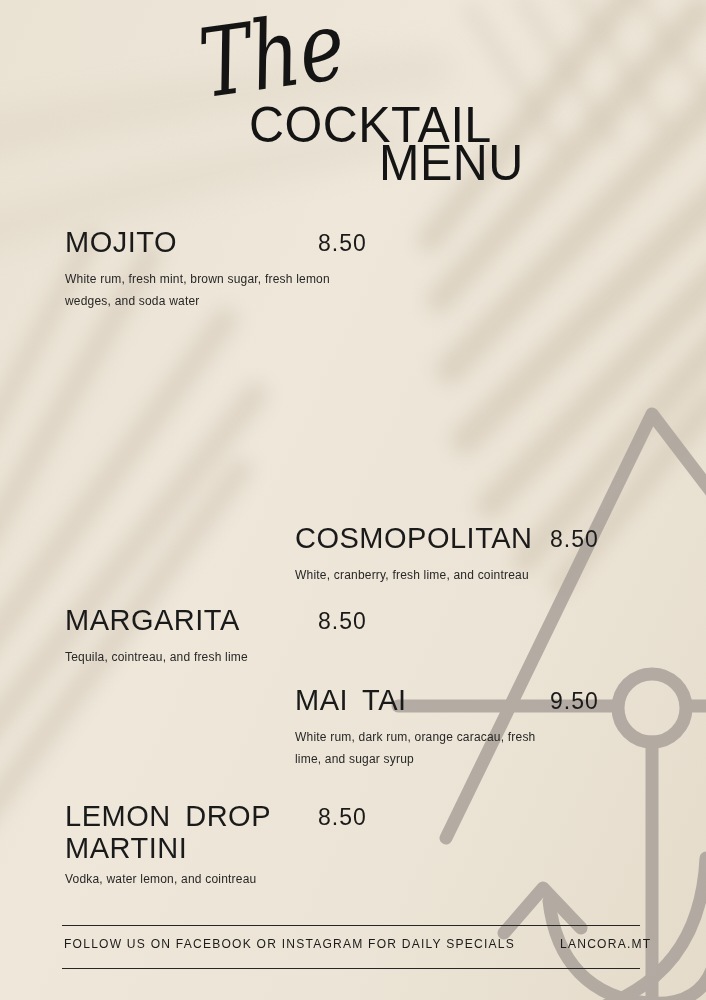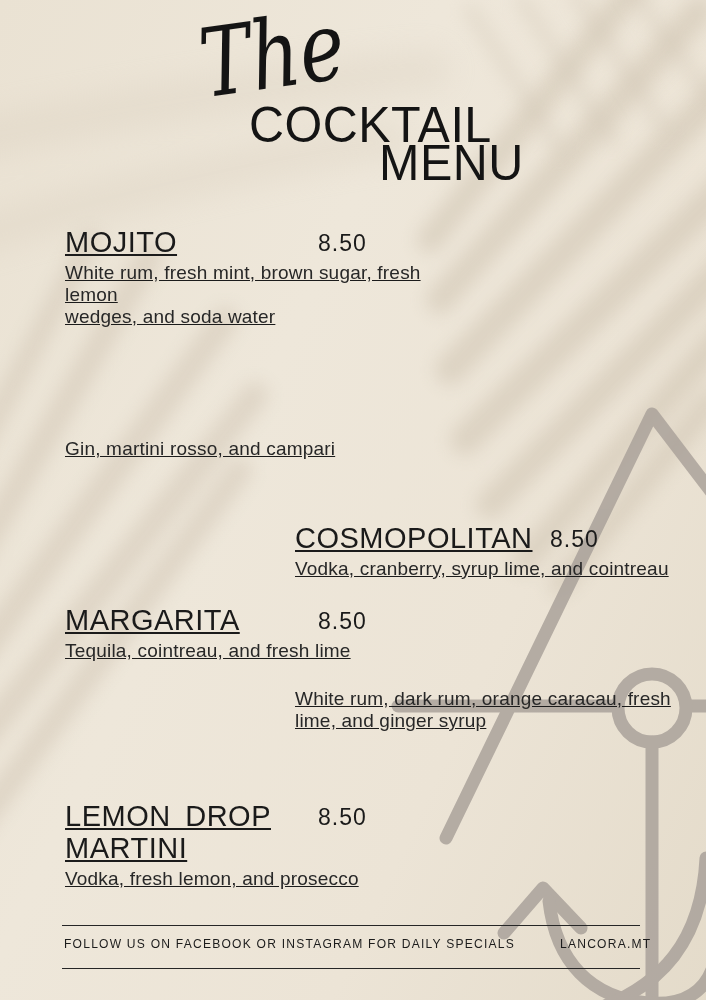--- a/index.html
+++ b/index.html
@@ -14,30 +14,30 @@
   
   .t0{position:absolute;left:194px;top:18px;font-family:"DejaVu Serif",serif;
       font-style:italic;font-size:95px;line-height:1;color:#141414;
       transform:rotate(-8deg) scaleX(.8);transform-origin:left top;}
   .t1{position:absolute;left:249px;top:100px;font-size:50px;letter-spacing:.5px;
       line-height:1;color:#141414;transform:scaleX(.97);transform-origin:left top;}
   .t2{position:absolute;left:379px;top:138px;font-size:50px;letter-spacing:.5px;
       line-height:1;color:#141414;transform:scaleX(.97);transform-origin:left top;}
 
   
-  .item{position:absolute;text-decoration:underline;}
+  .item{position:absolute;}
   .col-l{left:65px;width:392px;}
   .col-r{left:295px;width:404px;}
   .nrow{position:relative;}
   .iname{font-size:29px;font-weight:400;letter-spacing:.5px;word-spacing:6px;
          line-height:32px;margin:0;color:#1a1a1a;white-space:pre-line;font-family:"Liberation Sans",sans-serif;}
   .iprice{position:absolute;top:4px;font-size:23px;letter-spacing:1px;color:#1a1a1a;}
   .col-l .iprice{left:253px;}
   .col-r .iprice{left:255px;}
-  .idesc{margin:4px 0 0;font-size:19px;line-height:22px;letter-spacing:.2px;
+  .idesc{margin:10px 0 0;font-size:12px;line-height:22px;letter-spacing:.2px;
          color:#272727;white-space:pre-line;}
   .i1{top:226px}.i2{top:329px}.i3{top:434px}.i4{top:522px}
   .i5{top:604px}.i6{top:684px}.i7{top:800px}
   .i7 .idesc{margin-top:4px;}
 
   
   .rule{position:absolute;left:62px;width:578px;height:0;border-top:1.5px solid #262626;}
   .r1{top:925px}.r2{top:968px}
   .fnote{position:absolute;left:64px;top:936px;font-size:13px;letter-spacing:1.3px;
          color:#1c1c1c;transform:scaleX(.93);transform-origin:left top;}
@@ -118,51 +118,54 @@
     <div class="nrow">
       <h2 class="iname">MOJITO</h2>
       <span class="iprice">8.50</span>
     </div>
     <p class="idesc">White rum, fresh mint, brown sugar, fresh lemon
 wedges, and soda water</p>
   </section>
 
 
   <section class="item col-l i3">
-    <p class="idesc">Gin, martini rosso, and campari</p>
   </section>
 
   <section class="item col-r i4">
     <div class="nrow">
       <h2 class="iname">COSMOPOLITAN</h2>
       <span class="iprice">8.50</span>
     </div>
-    <p class="idesc">Vodka, cranberry, syrup lime, and cointreau</p>
+    <p class="idesc">White, cranberry, fresh lime, and cointreau</p>
   </section>
 
   <section class="item col-l i5">
     <div class="nrow">
       <h2 class="iname">MARGARITA</h2>
       <span class="iprice">8.50</span>
     </div>
     <p class="idesc">Tequila, cointreau, and fresh lime</p>
   </section>
 
   <section class="item col-r i6">
+    <div class="nrow">
+      <h2 class="iname">MAI TAI</h2>
+      <span class="iprice">9.50</span>
+    </div>
     <p class="idesc">White rum, dark rum, orange caracau, fresh
-lime, and ginger syrup</p>
+lime, and sugar syrup</p>
   </section>
 
   <section class="item col-l i7">
     <div class="nrow">
       <h2 class="iname">LEMON DROP
 MARTINI</h2>
       <span class="iprice">8.50</span>
     </div>
-    <p class="idesc">Vodka, fresh lemon, and prosecco</p>
+    <p class="idesc">Vodka, water lemon, and cointreau</p>
   </section>
 
   <div class="rule r1"></div>
   <div class="fnote">FOLLOW US ON FACEBOOK OR INSTAGRAM FOR DAILY SPECIALS</div>
   <div class="fbrand">LANCORA.MT</div>
   <div class="rule r2"></div>
 
 </div>
 
 </body></html>

